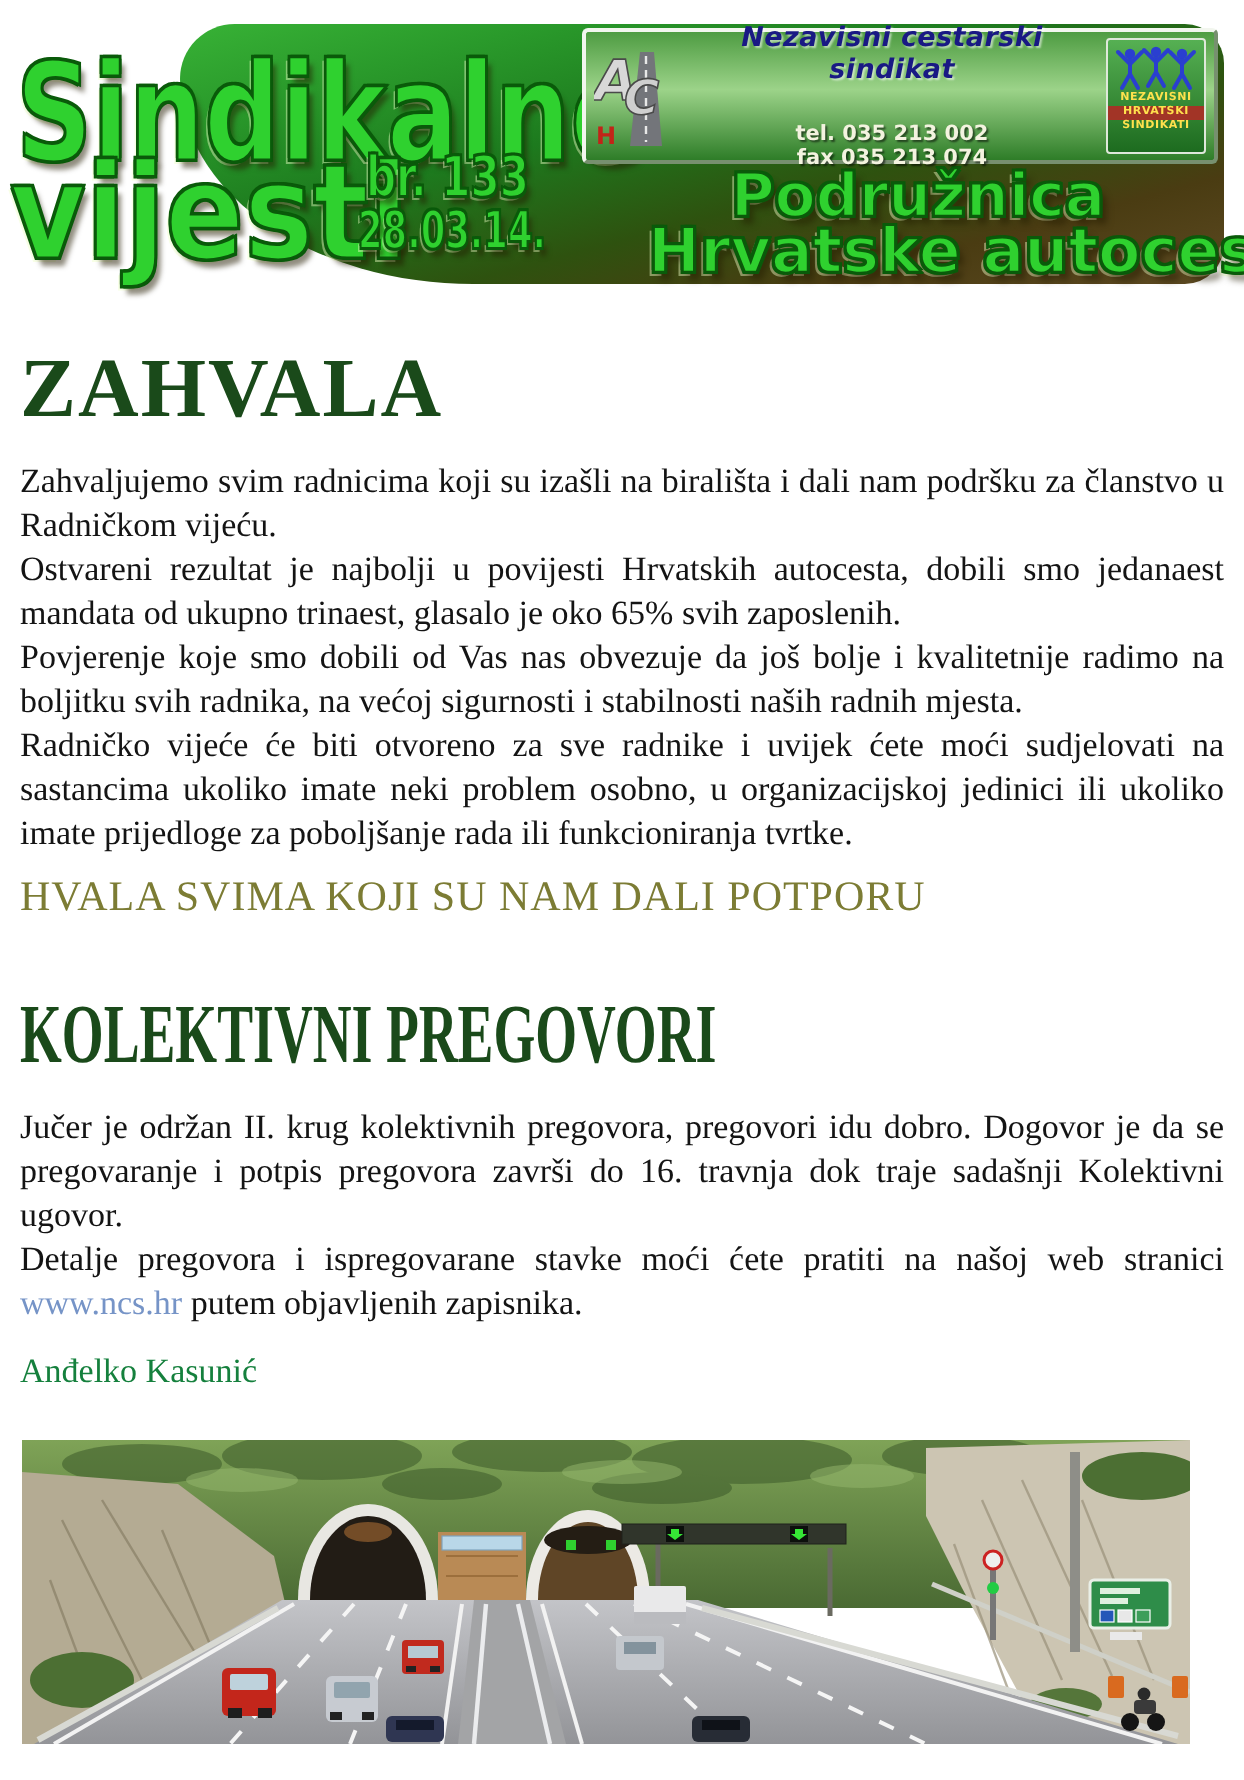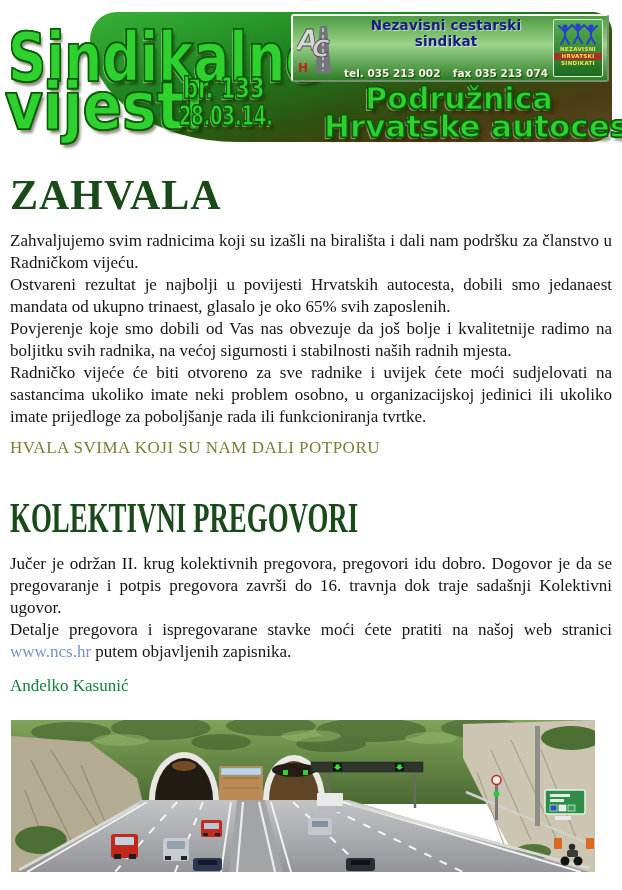--- a/index.html
+++ b/index.html
@@ -23,39 +23,39 @@
   .branch1{left:294px;top:84px;width:330px;text-align:center;font-size:30px;-webkit-text-stroke:1.2px #0a5a0a;}
   .branch2{left:280px;top:111px;width:334px;text-align:center;font-size:31px;padding-left:44px;-webkit-text-stroke:1.2px #0a5a0a;}
 
   .org-box{position:absolute;left:291px;top:14px;width:318px;height:68px;box-sizing:border-box;
            border:2px solid;border-color:#f2f6ee #77906f #77906f #f2f6ee;border-radius:3px;
            background:linear-gradient(180deg,#4e9c42 0%,#9cd389 45%,#2e7d28 100%);
            display:flex;align-items:center;gap:3px;padding:2px 4px;}
   .hac-logo{width:42px;height:56px;flex:none;}
   .org-text{flex:1;text-align:center;font-family:"DejaVu Sans",sans-serif;}
   .org-name{font-size:13.5px;font-weight:bold;color:#191984;letter-spacing:.2px;
-            text-shadow:1px 1px 1px rgba(255,255,255,.55);}
+            text-shadow:1px 1px 1px rgba(255,255,255,.55);font-style:italic;}
   .org-address{font-size:11.5px;font-weight:bold;color:#191984;margin-top:2px;}
   .org-phones{display:flex;justify-content:space-between;margin-top:18px;padding:0 2px;
-              font-size:10.5px;font-weight:bold;color:#f3f3df;text-shadow:1px 1px 1px rgba(0,0,0,.55);}
+              font-size:10.5px;font-weight:bold;color:#f3f3df;text-shadow:1px 1px 1px rgba(0,0,0,.55);flex-direction:column;}
   .nhs-logo{width:50px;height:58px;flex:none;box-sizing:border-box;border:1px solid #dfe8da;border-radius:2px;
             background:linear-gradient(180deg,#56b053,#1d6b1f);
             display:flex;flex-direction:column;align-items:center;padding-top:2px;}
   .nhs-fig{width:42px;height:24px;}
   .nhs-line{width:100%;text-align:center;font-family:"DejaVu Sans",sans-serif;font-size:5.5px;
             line-height:7px;color:#ffe14d;letter-spacing:.3px;font-weight:bold;}
   .nhs-line.mid{background:#a23426;}
 
   
   .sec{position:absolute;left:10px;width:602px;}
   h2.doc{margin:0;font-size:42px;line-height:42px;font-weight:bold;color:#1a4a1a;letter-spacing:1px;white-space:nowrap;}
   h2.kp{transform:scaleX(.64);transform-origin:0 50%;letter-spacing:0;}
   .para-block{margin-top:14px;}
   .sec p{margin:0;font-size:17px;line-height:22px;text-align:justify;color:#141414;}
-  .highlight{margin-top:8px;font-size:17px;line-height:24px;color:#7c7c34;letter-spacing:.5px;}
+  .highlight{margin-top:8px;font-size:21px;line-height:24px;color:#7c7c34;letter-spacing:.5px;}
   .weblink{color:#7694c7;text-decoration:none;cursor:pointer;}
   .signature{position:absolute;left:10px;top:676px;font-size:17px;color:#15803d;text-align:center;}
 
   
   .photo-wrap{position:absolute;left:11px;top:720px;width:584px;height:152px;overflow:hidden;}
 </style>
 </head>
 <body>
 
 <div class="page">

